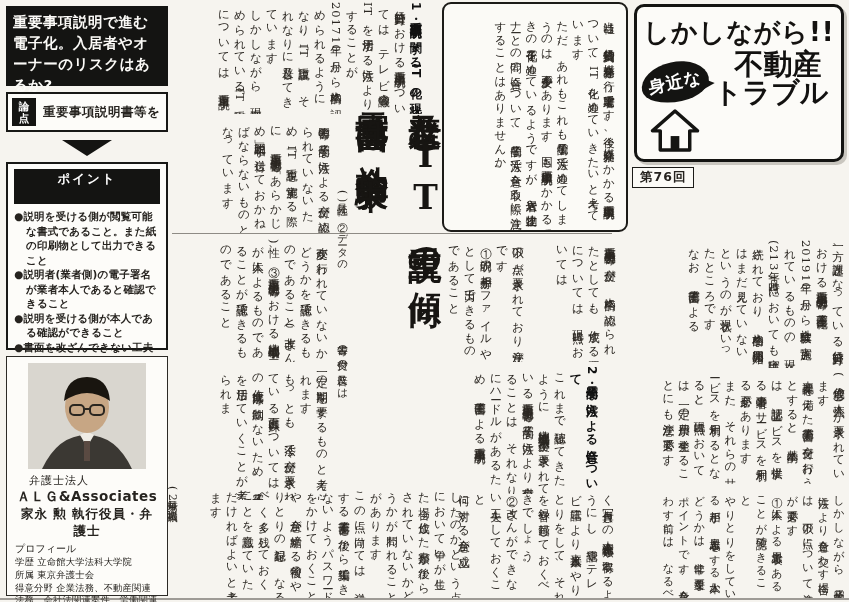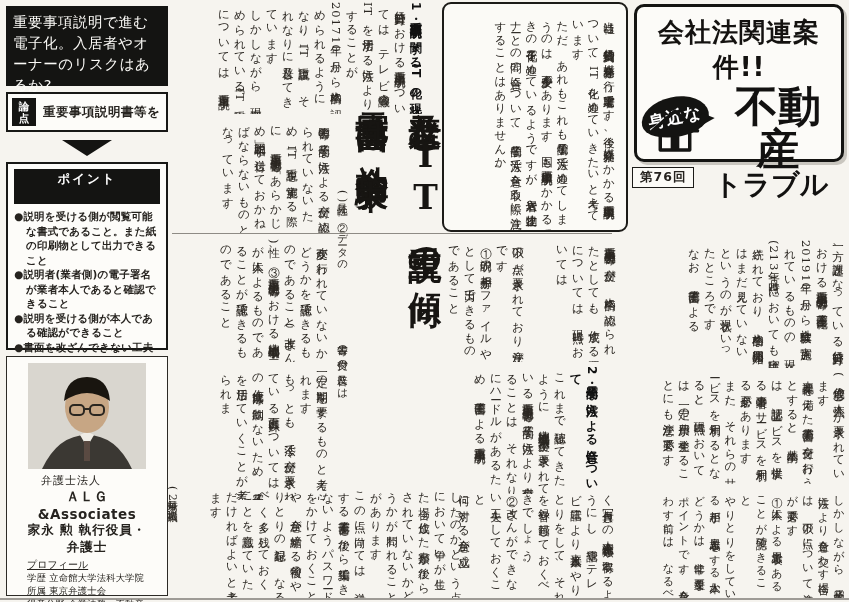--- a/index.html
+++ b/index.html
@@ -6,47 +6,47 @@
   .page{position:relative;width:849px;height:602px;background:#f6f4ef;overflow:hidden;
         font-family:"DejaVu Sans",sans-serif;color:#26231f;}
   
   .vtx{writing-mode:vertical-rl;text-orientation:mixed;white-space:pre-line;
        font-family:"DejaVu Serif",serif;color:#2b2722;position:absolute;overflow:hidden;}
   .band{font-size:11.5px;line-height:16px;letter-spacing:1px;}
   .sec-head{display:block;font-family:"DejaVu Sans",sans-serif;font-weight:bold;
             font-size:12px;color:#111;letter-spacing:1px;}
   
   .blackbox{position:absolute;left:6px;top:6px;width:162px;height:80px;background:#141412;
-            color:#fbfaf7;font-weight:normal;font-size:14.5px;line-height:1.45;
+            color:#fbfaf7;font-weight:bold;font-size:14.5px;line-height:1.45;
             padding:6px 7px;box-sizing:border-box;letter-spacing:.5px;}
   .ronten{position:absolute;left:6px;top:92px;width:162px;height:40px;background:#fdfcf9;
           border:2px solid #18181 6;border:2px solid #181816;display:flex;align-items:center;
           box-sizing:border-box;padding:4px;}
   .ronten-badge{background:#141412;color:#fff;font-size:10.5px;font-weight:bold;line-height:1.15;
                 width:24px;height:28px;display:flex;align-items:center;justify-content:center;
                 text-align:center;white-space:pre-line;margin-right:7px;flex:0 0 auto;}
   .ronten-label{font-weight:bold;font-size:12.5px;letter-spacing:.5px;}
   .tri{position:absolute;left:62px;top:140px;width:0;height:0;
        border-left:25px solid transparent;border-right:25px solid transparent;
        border-top:16px solid #141412;}
   .points{position:absolute;left:6px;top:162px;width:162px;height:188px;background:#fdfcf9;
           border:2px solid #181816;box-sizing:border-box;padding:5px 6px;}
   .points-head{background:#141412;color:#fff;font-weight:bold;font-size:12.5px;
                text-align:center;line-height:19px;height:35px;margin-bottom:5px;letter-spacing:2px;}
   .pt-item{font-size:10.5px;font-weight:bold;line-height:14.5px;padding-left:12px;text-indent:-12px;
            letter-spacing:.2px;}
   .pt-item::before{content:"●";}
   
   .profile{position:absolute;left:6px;top:356px;width:162px;height:240px;background:#fdfcf9;
-           border:1.5px solid #2c2a26;box-sizing:border-box;padding:6px 20px;text-align:center;}
+           border:1.5px solid #2c2a26;box-sizing:border-box;padding:6px 8px;text-align:center;}
   .photo{width:118px;height:106px;margin:0 auto 4px auto;background:#d9d6cf;overflow:hidden;}
   .firm1{font-size:11px;letter-spacing:1px;text-align:left;padding-left:14px;}
   .firm2{font-size:13.5px;font-weight:bold;letter-spacing:.5px;}
   .lawyer-name{font-size:12.5px;font-weight:bold;letter-spacing:1px;margin-bottom:2px;}
-  .prof-label{font-size:10px;text-align:left;margin-top:1px;text-decoration:underline;}
+  .prof-label{font-size:10px;text-align:left;margin-top:1px;}
   .prof-line{font-size:9.3px;text-align:left;line-height:1.38;letter-spacing:.2px;}
   
   .headline{left:346px;top:86px;width:106px;height:400px;font-size:33px;font-weight:bold;
             line-height:53px;letter-spacing:3px;text-orientation:upright;color:#171512;}
   .sliver{font-size:10.5px;line-height:15px;letter-spacing:1px;width:17px;}
   .publish{left:158px;top:486px;height:114px;width:22px;font-size:10.5px;letter-spacing:1px;}
   
   .qbox{left:442px;top:2px;width:186px;height:230px;border:2.5px solid #1c1b18;border-radius:9px;
         background:#fbfaf6;padding:9px 10px;box-sizing:border-box;font-size:11.5px;
         line-height:15.5px;letter-spacing:.5px;}
@@ -58,21 +58,21 @@
   .logo-row{display:flex;margin-top:0px;}
   .bubble-wrap{position:relative;width:78px;flex:0 0 auto;}
   .bubble{position:absolute;left:4px;top:12px;width:68px;height:40px;background:#141412;color:#fff;
           border-radius:50% 50% 46% 54%/55% 55% 45% 45%;transform:rotate(-12deg);
           display:flex;align-items:center;justify-content:center;font-size:17px;font-weight:bold;
           letter-spacing:1px;}
   .bubble::after{content:"";position:absolute;right:-4px;bottom:3px;width:0;height:0;
           border-left:14px solid #141412;border-top:4px solid transparent;
           border-bottom:10px solid transparent;transform:rotate(18deg);}
   .logo-main{flex:1;text-align:center;color:#121110;}
-  .logo-t1{font-size:43px;font-weight:900;line-height:1.0;letter-spacing:0;}
+  .logo-t1{font-size:29px;font-weight:900;line-height:1.0;letter-spacing:0;}
   .logo-t2{font-size:28px;font-weight:900;line-height:1.0;letter-spacing:0;margin-left:-14px;}
   .house{position:absolute;left:12px;bottom:2px;}
   .kai{position:absolute;left:632px;top:167px;border:1.5px solid #1c1b18;background:#fbfaf6;
        font-size:12.5px;font-weight:bold;padding:1px 7px;letter-spacing:1px;}
   .rtitle{position:absolute;left:618px;top:192px;width:230px;font-size:16px;font-weight:bold;
           line-height:21px;letter-spacing:.5px;color:#171512;}
   
   .hrule{position:absolute;left:172px;top:233px;width:440px;height:1px;background:#8e8b85;}
   .bottom-rule{position:absolute;left:0;top:598px;width:849px;height:2px;background:#55524d;opacity:.55;}
 </style>
@@ -156,21 +156,21 @@
 
   <div class="vtx band" style="left:436px;top:366px;width:180px;height:128px;">
     <span class="sec-head">2・電子的な方法による合意について</span><span>これまで確認してきたように、宅地建物取引業法上交付が要求されている重要事項説明書等を電子的な方法により交付することは、それなりにハードルがあるため、電子書面による重要事項説明</span>
   </div>
 
   <div class="vtx band" style="left:436px;top:486px;width:180px;height:112px;">く写真付きの本人確認書類を取得するようにし、電話やテレビ電話により直接本人とやりとりをして、それを録音や録画しておくべきでしょう。
 ②改ざんができない工夫をしておくこと
 何に対する合意が成立</div>
 
   <div class="logo">
-    <div class="logo-top">会社法関連案件!!</div>
+    <div class="logo-top">しかしながら!!</div>
     <div class="logo-row">
       <div class="bubble-wrap">
         <div class="bubble">
           <span>身近な</span>
         </div>
       </div>
       <div class="logo-main">
         <div class="logo-t1">不動産</div>
         <div class="logo-t2">トラブル</div>
       </div>

